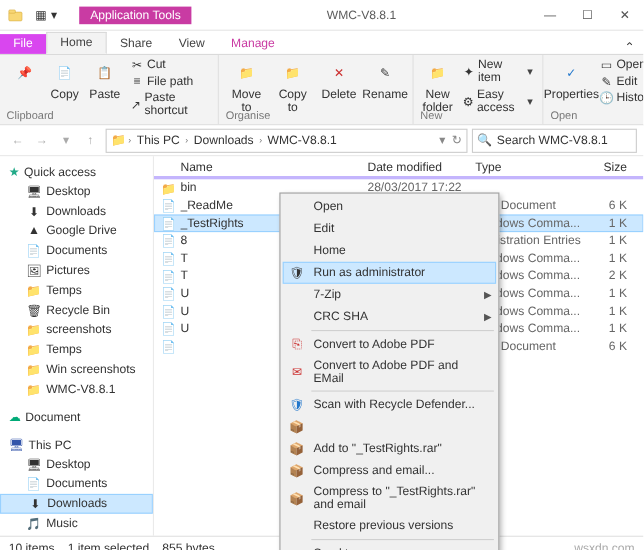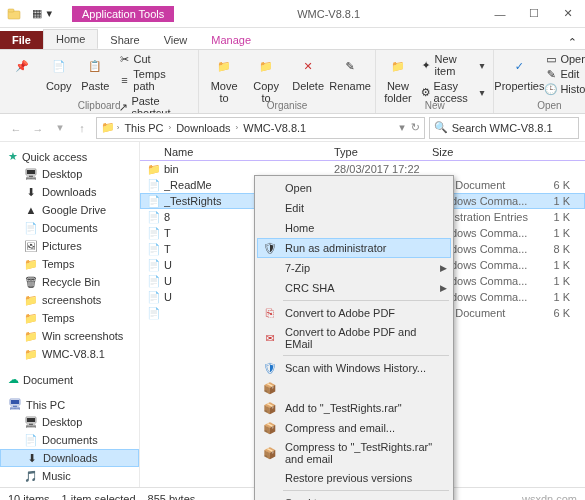--- a/index.html
+++ b/index.html
@@ -6,48 +6,48 @@
 body{width:585px;height:500px;background:#fff;overflow:hidden;position:relative}
 .titlebar{height:28px;display:flex;align-items:center;border-bottom:1px solid #e1e1e1;background:#fff}
 .titlebar .icon{width:16px;height:16px;margin:0 6px;display:flex;align-items:center;justify-content:center}
 .titlebar .qat{display:flex;gap:4px;margin-left:4px}
 .titlebar .apptools{margin-left:20px;background:#c93ba3;color:#fff;padding:2px 10px;font-size:11px}
 .titlebar .title{flex:1;text-align:center;font-size:11px;color:#5b5b5b}
 .titlebar .winbtns{display:flex}
 .titlebar .winbtns div{width:34px;height:28px;display:flex;align-items:center;justify-content:center;font-size:11px;color:#555}
 .tabs{height:22px;display:flex;align-items:end;background:#fff;border-bottom:1px solid #dadada}
 .tabs .tab{padding:3px 12px;font-size:11px;color:#444;cursor:pointer}
-.tabs .tab.file{background:#7f1d1d;color:#fff;font-weight:700}
+.tabs .tab.file{background:#d946ef;color:#fff;font-weight:400}
 .tabs .tab.active{border:1px solid #dadada;border-bottom:1px solid #f3f3f3;background:#f3f3f3}
 .tabs .tab.manage{color:#c93ba3}
 .ribbon{height:64px;background:#f3f3f3;display:flex;border-bottom:1px solid #dadada;overflow:hidden}
 .rgroup{border-right:1px solid #e0e0e0;padding:2px 6px;display:flex;flex-direction:column;justify-content:space-between;position:relative}
 .rgroup .items{display:flex;gap:4px;align-items:flex-start;height:46px}
-.rgroup .lbl{font-size:10px;color:#777;text-align:center}
+.rgroup .lbl{font-size:10px;color:#777;text-align:left}
 .bigbtn{display:flex;flex-direction:column;align-items:center;width:38px;padding:2px;font-size:10px;text-align:center;color:#666}
 .bigbtn .ic{width:24px;height:24px;display:flex;align-items:center;justify-content:center;margin-bottom:2px}
 .smallrow{display:flex;flex-direction:column;gap:1px;justify-content:center}
 .smallrow div{font-size:10px;color:#444;padding:1px 3px;display:flex;align-items:center;gap:3px}
 .smallrow .ic{width:12px;height:12px;display:inline-flex;align-items:center;justify-content:center}
 .addrbar{height:28px;display:flex;align-items:center;padding:3px 6px;gap:4px;background:#fff;border-bottom:1px solid #e8e8e8}
 .addrbar .nav{display:flex;gap:2px}
 .addrbar .nav div{width:20px;height:20px;display:flex;align-items:center;justify-content:center;color:#aaa}
 .addrbar .bc{flex:1;border:1px solid #ccc;height:22px;display:flex;align-items:center;padding:0 4px;gap:2px;font-size:11px}
 .addrbar .bc .seg{padding:0 3px;color:#333}
 .addrbar .bc .sep{color:#777;font-size:8px}
 .addrbar .search{width:150px;border:1px solid #ccc;height:22px;display:flex;align-items:center;padding:0 4px;color:#888}
 .main{display:flex;height:345px}
 .tree{width:140px;border-right:1px solid #eaeaea;overflow:hidden;padding:4px 0}
 .tree .node{display:flex;align-items:center;gap:4px;padding:2px 4px 2px 10px;font-size:11px;white-space:nowrap}
 .tree .node.sub{padding-left:24px}
 .tree .node.sel{background:#cce8ff;border:1px solid #99d1ff;padding-top:1px;padding-bottom:1px}
 .tree .node .ic{width:14px;height:14px;display:flex;align-items:center;justify-content:center}
 .tree .hdr{font-size:11px;padding:4px 4px 2px 8px;display:flex;align-items:center;gap:4px}
 .files{flex:1;position:relative;overflow:hidden}
-.files .cols{display:flex;padding:4px 4px 2px 24px;border-bottom:1px solid #c4b5fd;font-size:11px;color:#555}
+.files .cols{display:flex;padding:4px 4px 2px 24px;border-bottom:3px solid #c4b5fd;font-size:11px;color:#555}
 .files .cols div:nth-child(1){width:170px}
 .files .cols div:nth-child(2){width:98px}
 .files .cols div:nth-child(3){width:98px}
 .files .cols div:nth-child(4){width:40px;text-align:right}
 .files .row{display:flex;align-items:center;padding:1px 4px 1px 6px;font-size:11px}
 .files .row .ic{width:16px;height:14px;display:flex;align-items:center;justify-content:center;margin-right:2px}
 .files .row div:nth-child(2){width:170px;overflow:hidden;text-overflow:ellipsis;white-space:nowrap}
 .files .row div:nth-child(3){width:98px;color:#666}
 .files .row div:nth-child(4){width:98px;color:#666;overflow:hidden;text-overflow:ellipsis;white-space:nowrap}
 .files .row div:nth-child(5){width:40px;text-align:right;color:#666}
@@ -111,21 +111,21 @@
           <div class="ic">📋</div>
           <span>Paste</span>
         </div>
       <div class="smallrow">
         <div>
             <span class="ic">✂</span>
             <span>Cut</span>
           </div>
         <div>
             <span class="ic">≡</span>
-            <span>Temps path</span>
+            <span>File path</span>
           </div>
         <div>
             <span class="ic">↗</span>
             <span>Paste shortcut</span>
           </div>
       </div>
     </div>
     <div class="lbl">Clipboard</div>
   </div>
   <div class="rgroup">
@@ -286,20 +286,21 @@
         <div class="node sub">
           <span class="ic">🎵</span>
           <span>Music</span>
         </div>
         <div class="node sub"></div>
       </div>
   </div>
   <div class="files">
     <div class="cols">
       <div>Name</div>
+      <div>Date modified</div>
       <div>Type</div>
       <div>Size</div>
     </div>
     <div id="file-rows">
         <div class="row">
           <div class="ic">📁</div>
           <div>bin</div>
           <div>28/03/2017 17:22</div>
           <div></div>
         </div>
@@ -329,21 +330,21 @@
           <div>T</div>
           <div></div>
           <div>Windows Comma...</div>
           <div>1 K</div>
         </div>
         <div class="row">
           <div class="ic">📄</div>
           <div>T</div>
           <div></div>
           <div>Windows Comma...</div>
-          <div>8 K</div>
+          <div>2 K</div>
         </div>
         <div class="row">
           <div class="ic">📄</div>
           <div>U</div>
           <div></div>
           <div>Windows Comma...</div>
           <div>1 K</div>
         </div>
         <div class="row">
           <div class="ic">📄</div>
@@ -402,21 +403,21 @@
       <span class="ic" style="color:#c33">⎘</span>
       <span class="txt">Convert to Adobe PDF</span>
     </div>
   <div class="mi">
       <span class="ic" style="color:#c33">✉</span>
       <span class="txt">Convert to Adobe PDF and EMail</span>
     </div>
   <div class="sep"></div>
   <div class="mi">
       <span class="ic" style="color:#27c">🛡</span>
-      <span class="txt">Scan with Windows History...</span>
+      <span class="txt">Scan with Recycle Defender...</span>
     </div>
   <div class="mi">
       <span class="ic" style="color:#963">📦</span>
     </div>
   <div class="mi">
       <span class="ic" style="color:#963">📦</span>
       <span class="txt">Add to "_TestRights.rar"</span>
     </div>
   <div class="mi">
       <span class="ic" style="color:#963">📦</span>

